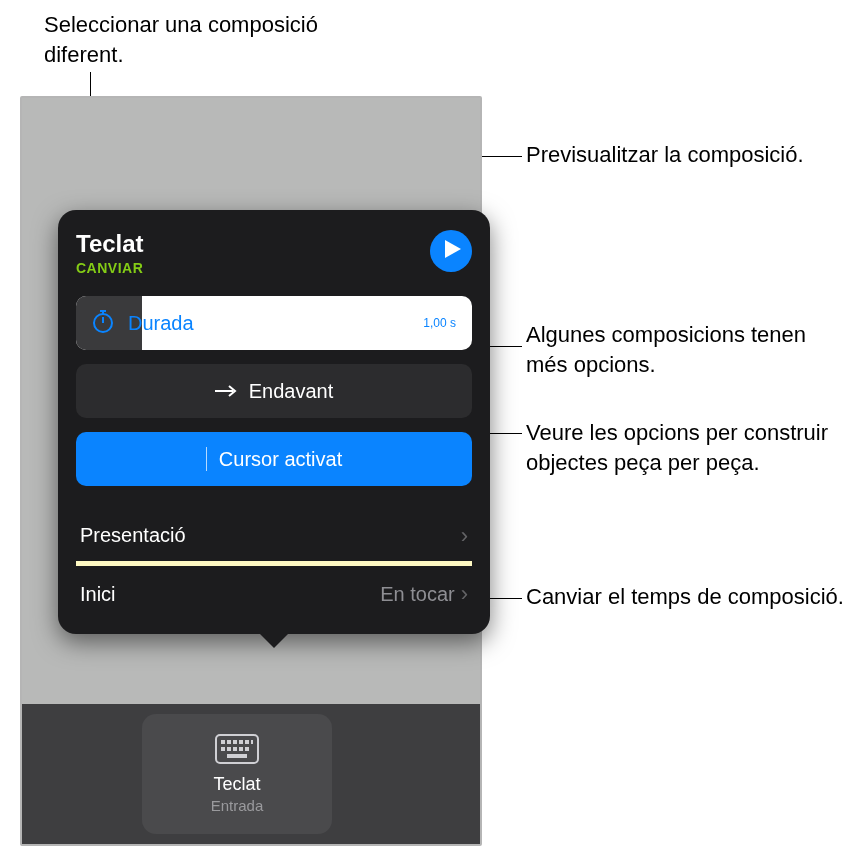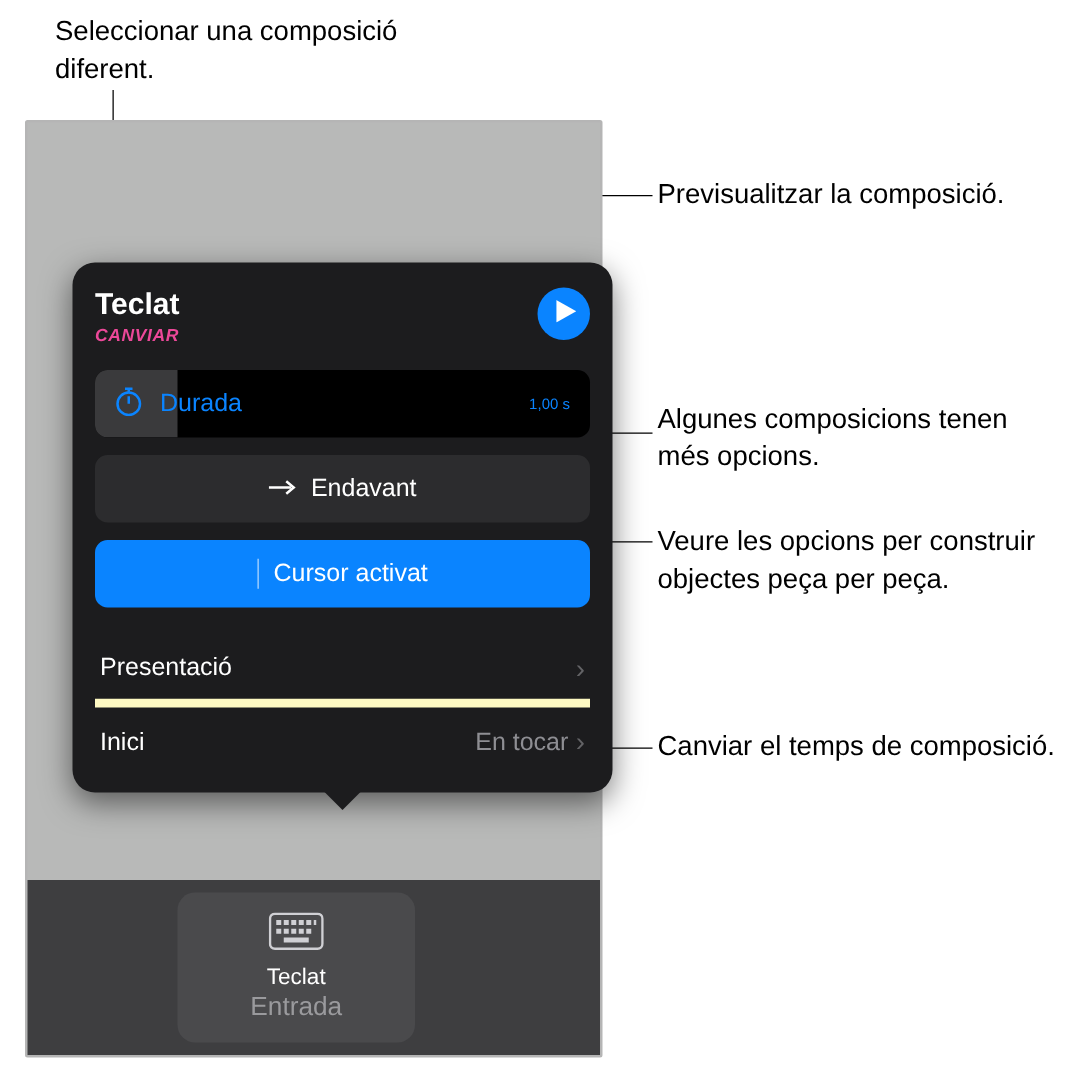--- a/index.html
+++ b/index.html
@@ -61,21 +61,21 @@
   }
   .bottom-item.selected {
     background: #4a4a4c;
     border-radius: 14px;
   }
   .bottom-item .label-main {
     font-size: 18px;
     margin-top: 6px;
   }
   .bottom-item .label-sub {
-    font-size: 21px;
+    font-size: 15px;
     color: #9a9a9d;
     margin-top: 2px;
   }
   .popover {
     position: absolute;
     left: 36px;
     top: 112px;
     width: 432px;
     background: #1c1c1e;
     border-radius: 18px;
@@ -105,35 +105,34 @@
   }
   .popover-title {
     font-size: 24px;
     font-weight: 600;
     color: #fff;
   }
   .popover-change {
     font-size: 14px;
     font-weight: 600;
     letter-spacing: 0.5px;
-    color: #ec4899;
+    color: #84cc16;
     margin-top: 2px;
-    font-style: italic;
   }
   .play-btn {
     width: 42px; height: 42px;
     border-radius: 50%;
     background: #0a84ff;
     display: flex;
     align-items: center;
     justify-content: center;
   }
   .play-btn svg { margin-left: 3px; }
   .duration-row {
-    background: #000000;
+    background: #ffffff;
     border-radius: 10px;
     height: 54px;
     display: flex;
     align-items: center;
     padding: 0 16px;
     position: relative;
     overflow: hidden;
     margin-bottom: 14px;
   }
   .duration-fill {
@@ -186,21 +185,21 @@
     width: 1px;
     height: 24px;
     background: rgba(255,255,255,0.7);
   }
   .list-row {
     height: 56px;
     display: flex;
     align-items: center;
     justify-content: space-between;
     font-size: 20px;
-    border-bottom: 7px solid #fef9c3;
+    border-bottom: 5px solid #fef9c3;
     padding: 0 4px;
   }
   .list-row:last-child { border-bottom: none; }
   .list-row .value {
     color: #8e8e93;
     font-size: 20px;
     display: flex;
     align-items: center;
     gap: 6px;
   }

